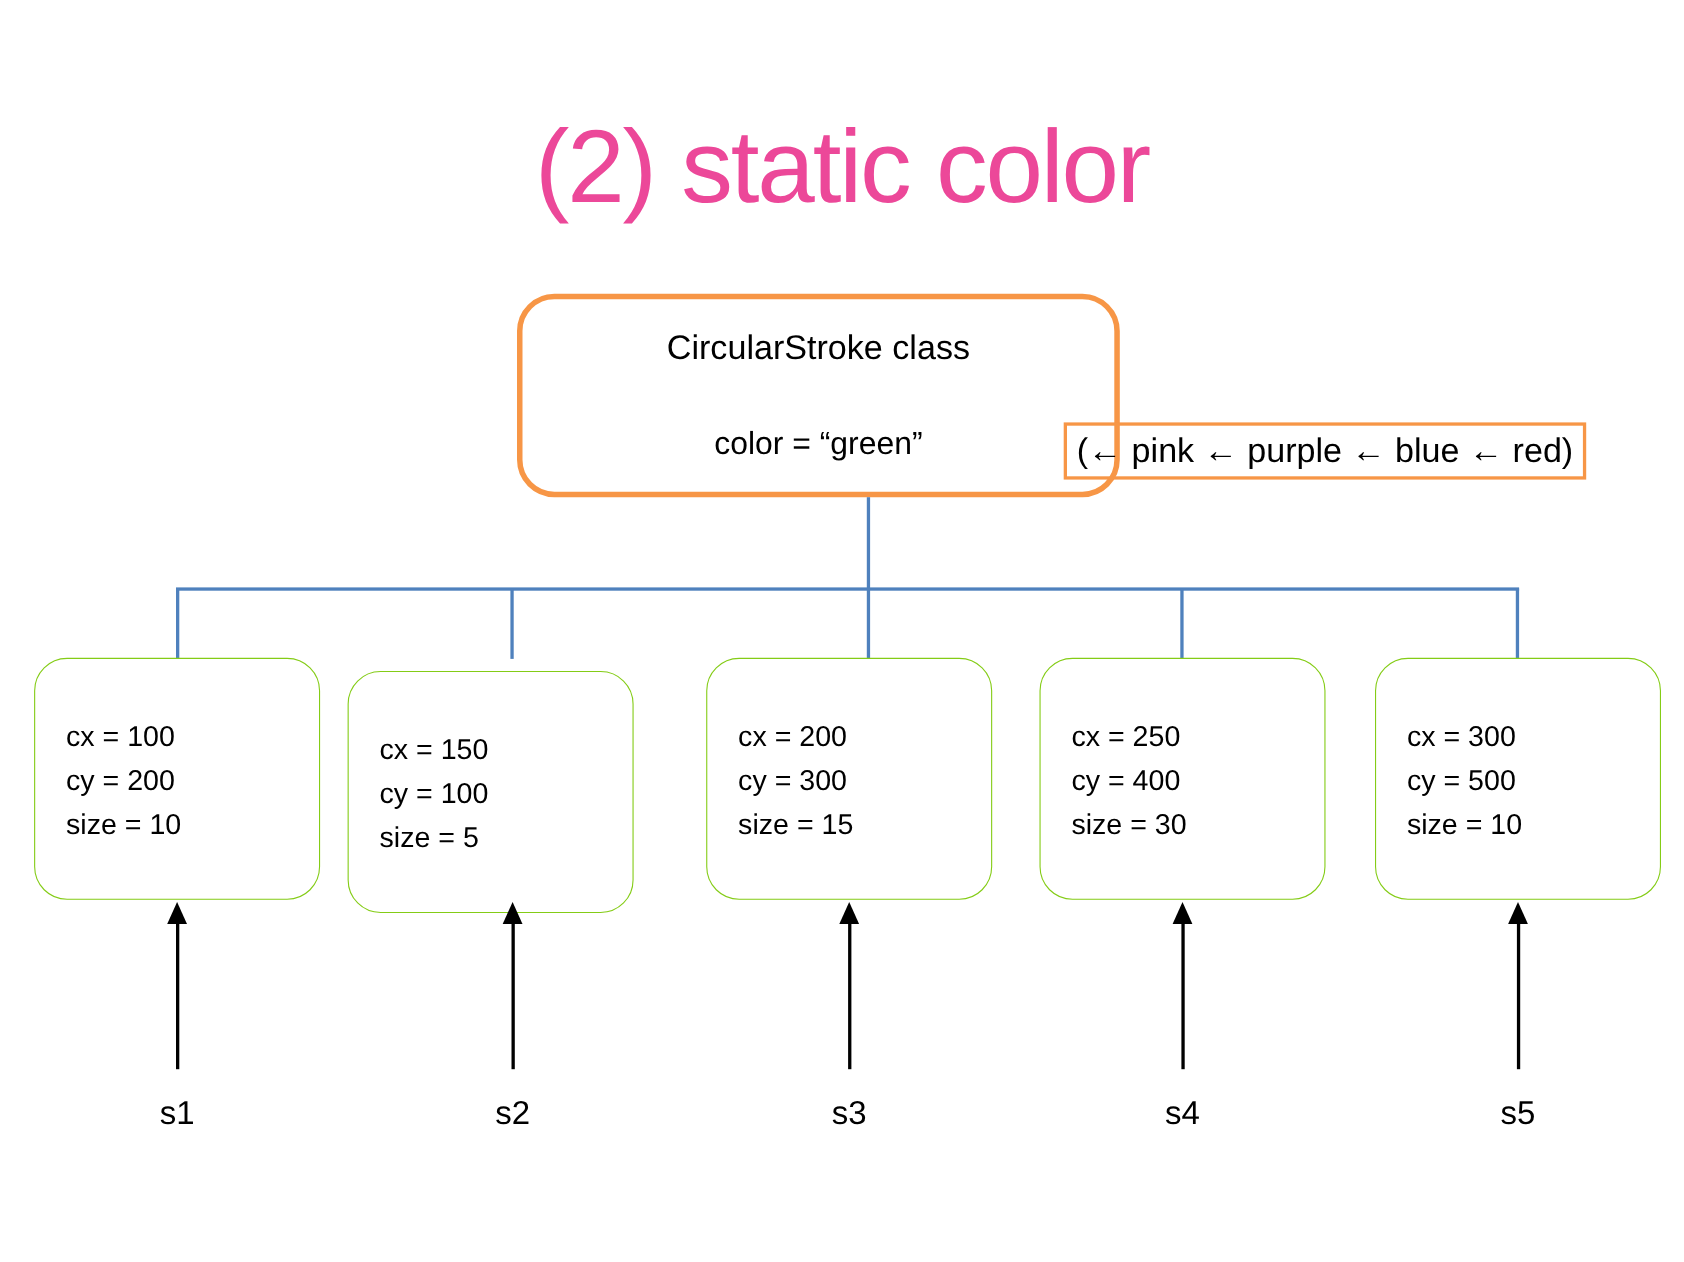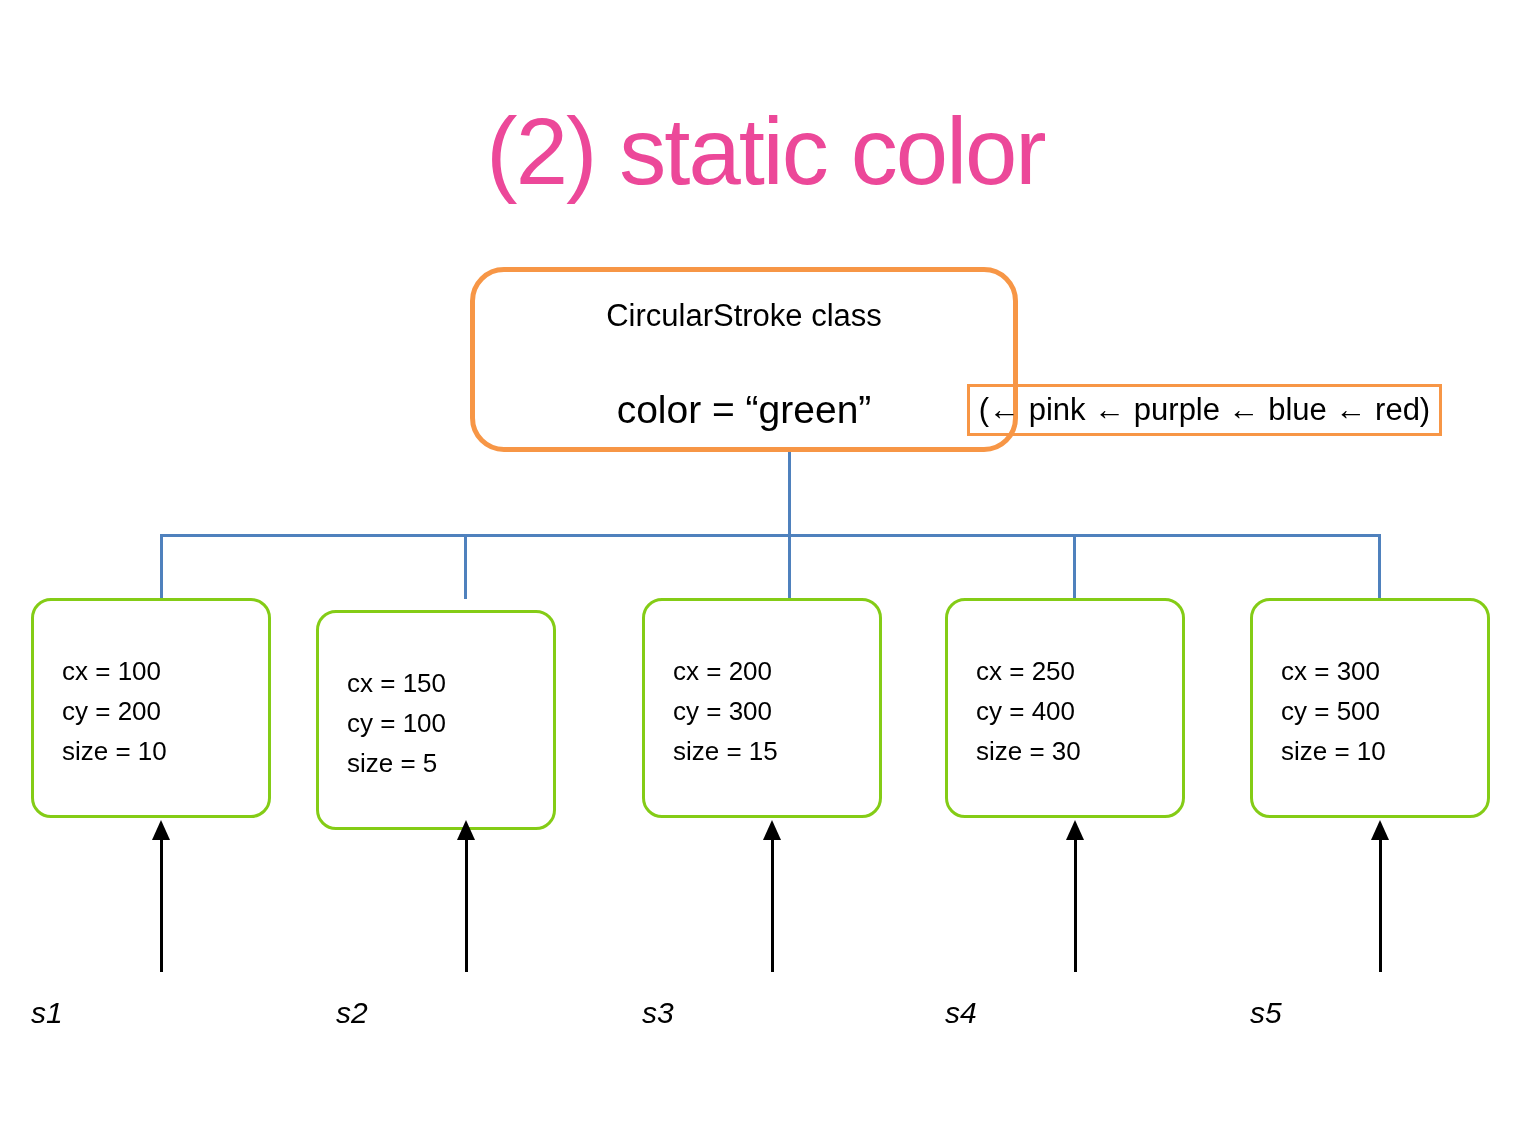--- a/index.html
+++ b/index.html
@@ -44,21 +44,21 @@
     width: 100%;
     text-align: center;
     font-size: 31px;
   }
   .parent-line2 {
     position: absolute;
     top: 116px;
     left: 0;
     width: 100%;
     text-align: center;
-    font-size: 39px;
+    font-size: 29px;
   }
   .annotation-box {
     position: absolute;
     left: 967px;
     top: 384px;
     width: 475px;
     height: 52px;
     border: 3px solid #F79646;
     background: transparent;
     display: flex;
@@ -76,24 +76,24 @@
   .conn-drop   { top: 535px; width: 3px; height: 64px; }
   .drop-1 { left: 160px; }
   .drop-2 { left: 464px; }
   .drop-3 { left: 788px; }
   .drop-4 { left: 1073px; }
   .drop-5 { left: 1378px; }
 
   .child-box {
     position: absolute;
     top: 598px;
-    width: 240px;
+    width: 260px;
     height: 220px;
-    border: 3px solid #84cc16;
-    border-radius: 20px;
+    border: 1px solid #84cc16;
+    border-radius: 30px;
     background: #ffffff;
     padding: 50px 0 0 28px;
   }
   .box-1 { left: 31px; }
   .box-2 { left: 316px; margin-top: 12px; }
   .box-3 { left: 642px; }
   .box-4 { left: 945px; }
   .box-5 { left: 1250px; }
   .prop {
     font-size: 26px;
@@ -123,23 +123,22 @@
   }
   .ahead-1 { left: 152px; }
   .ahead-2 { left: 457px; }
   .ahead-3 { left: 763px; }
   .ahead-4 { left: 1066px; }
   .ahead-5 { left: 1371px; }
   .s-label {
     position: absolute;
     top: 996px;
     width: 260px;
-    text-align: left;
+    text-align: center;
     font-size: 30px;
-    font-style: italic;
   }
   .slab-1 { left: 31px; }
   .slab-2 { left: 336px; }
   .slab-3 { left: 642px; }
   .slab-4 { left: 945px; }
   .slab-5 { left: 1250px; }
 </style>
 </head>
 <body>
 

